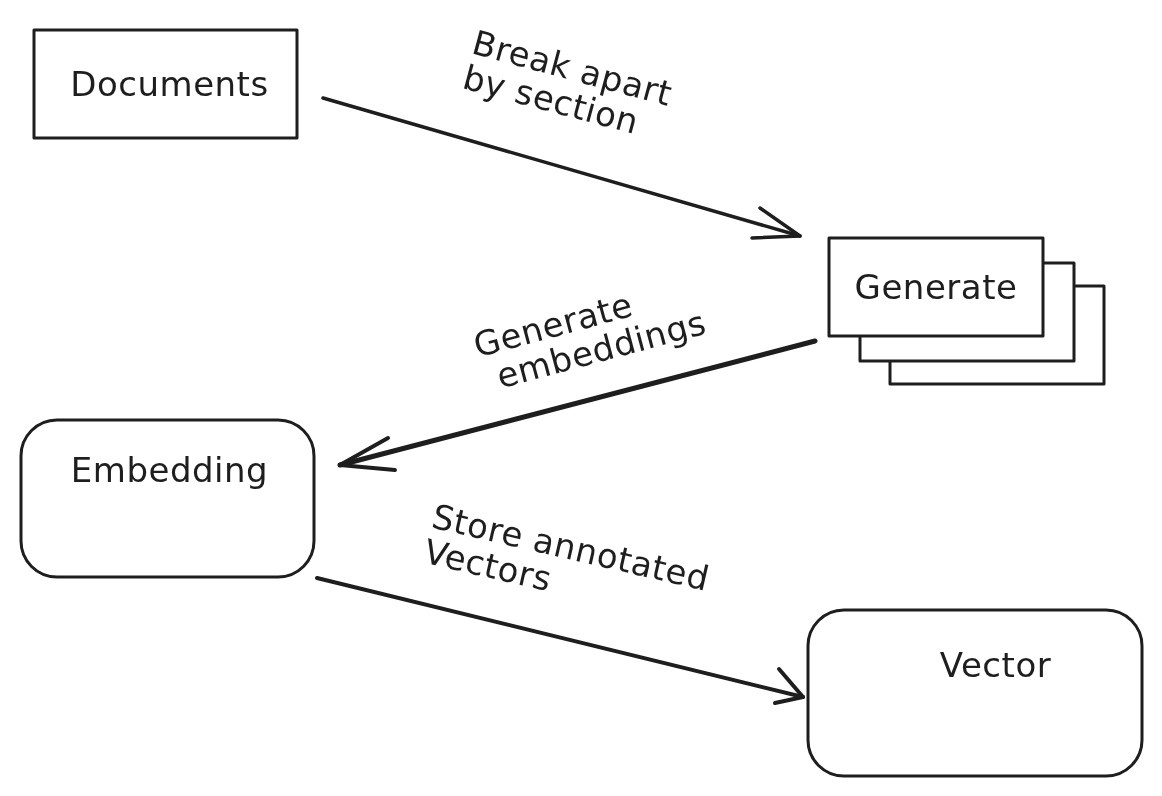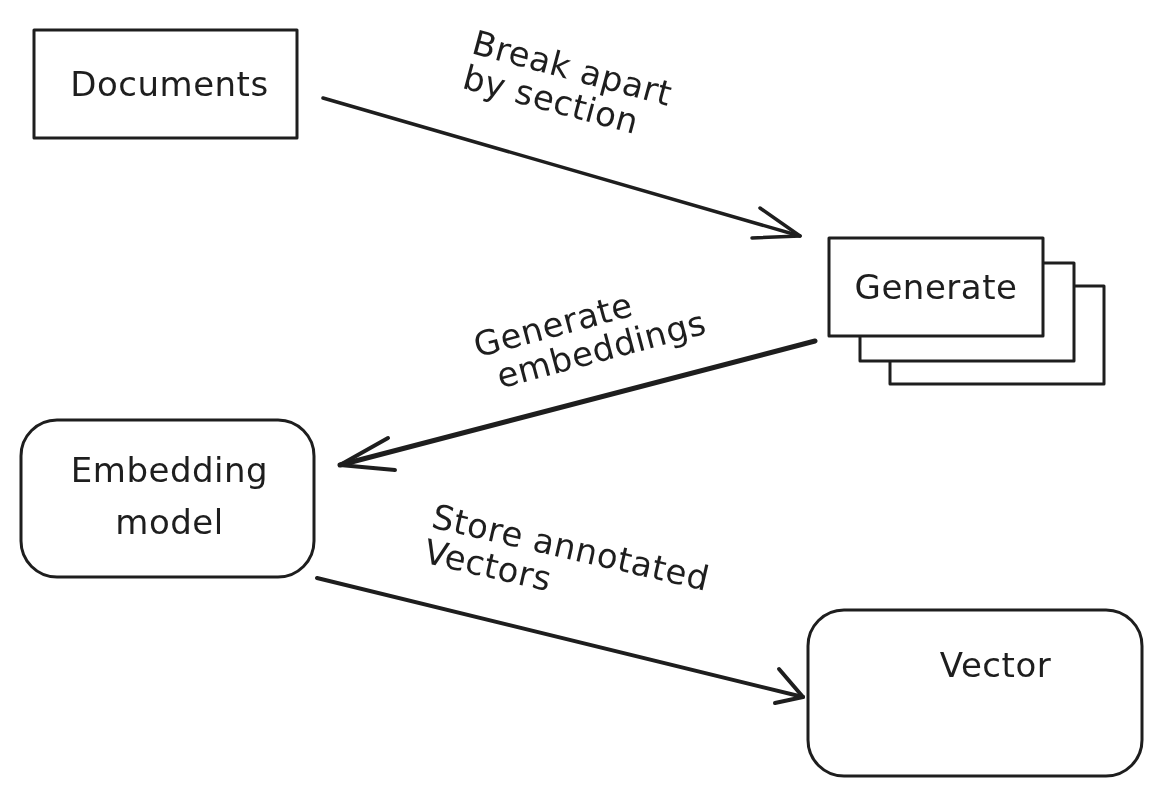--- a/index.html
+++ b/index.html
@@ -42,21 +42,20 @@
     <path class="stroke" stroke-width="4" d="M779 669 L803 697 L775 703"></path>
   </g>
 </svg>
 
 <div class="label node-label" style="left:34px; top:54px; width:271px;">Documents</div>
 
 <div class="label node-label" style="left:829px; top:257px; width:214px;">Generate</div>
 
 <div class="label node-label" style="left:23px; top:444px; width:293px; line-height:52px;">
   <div>Embedding</div>
-  <div>model</div>
 </div>
 
 <div class="label node-label" style="left:808px; top:640px; width:375px; line-height:50px;">
   <div>Vector</div>
 </div>
 
 <div class="label edge-label" style="left:478px; top:24px; transform: rotate(15deg);">
   <div>Break apart</div>
   <div>by section</div>
 </div>

